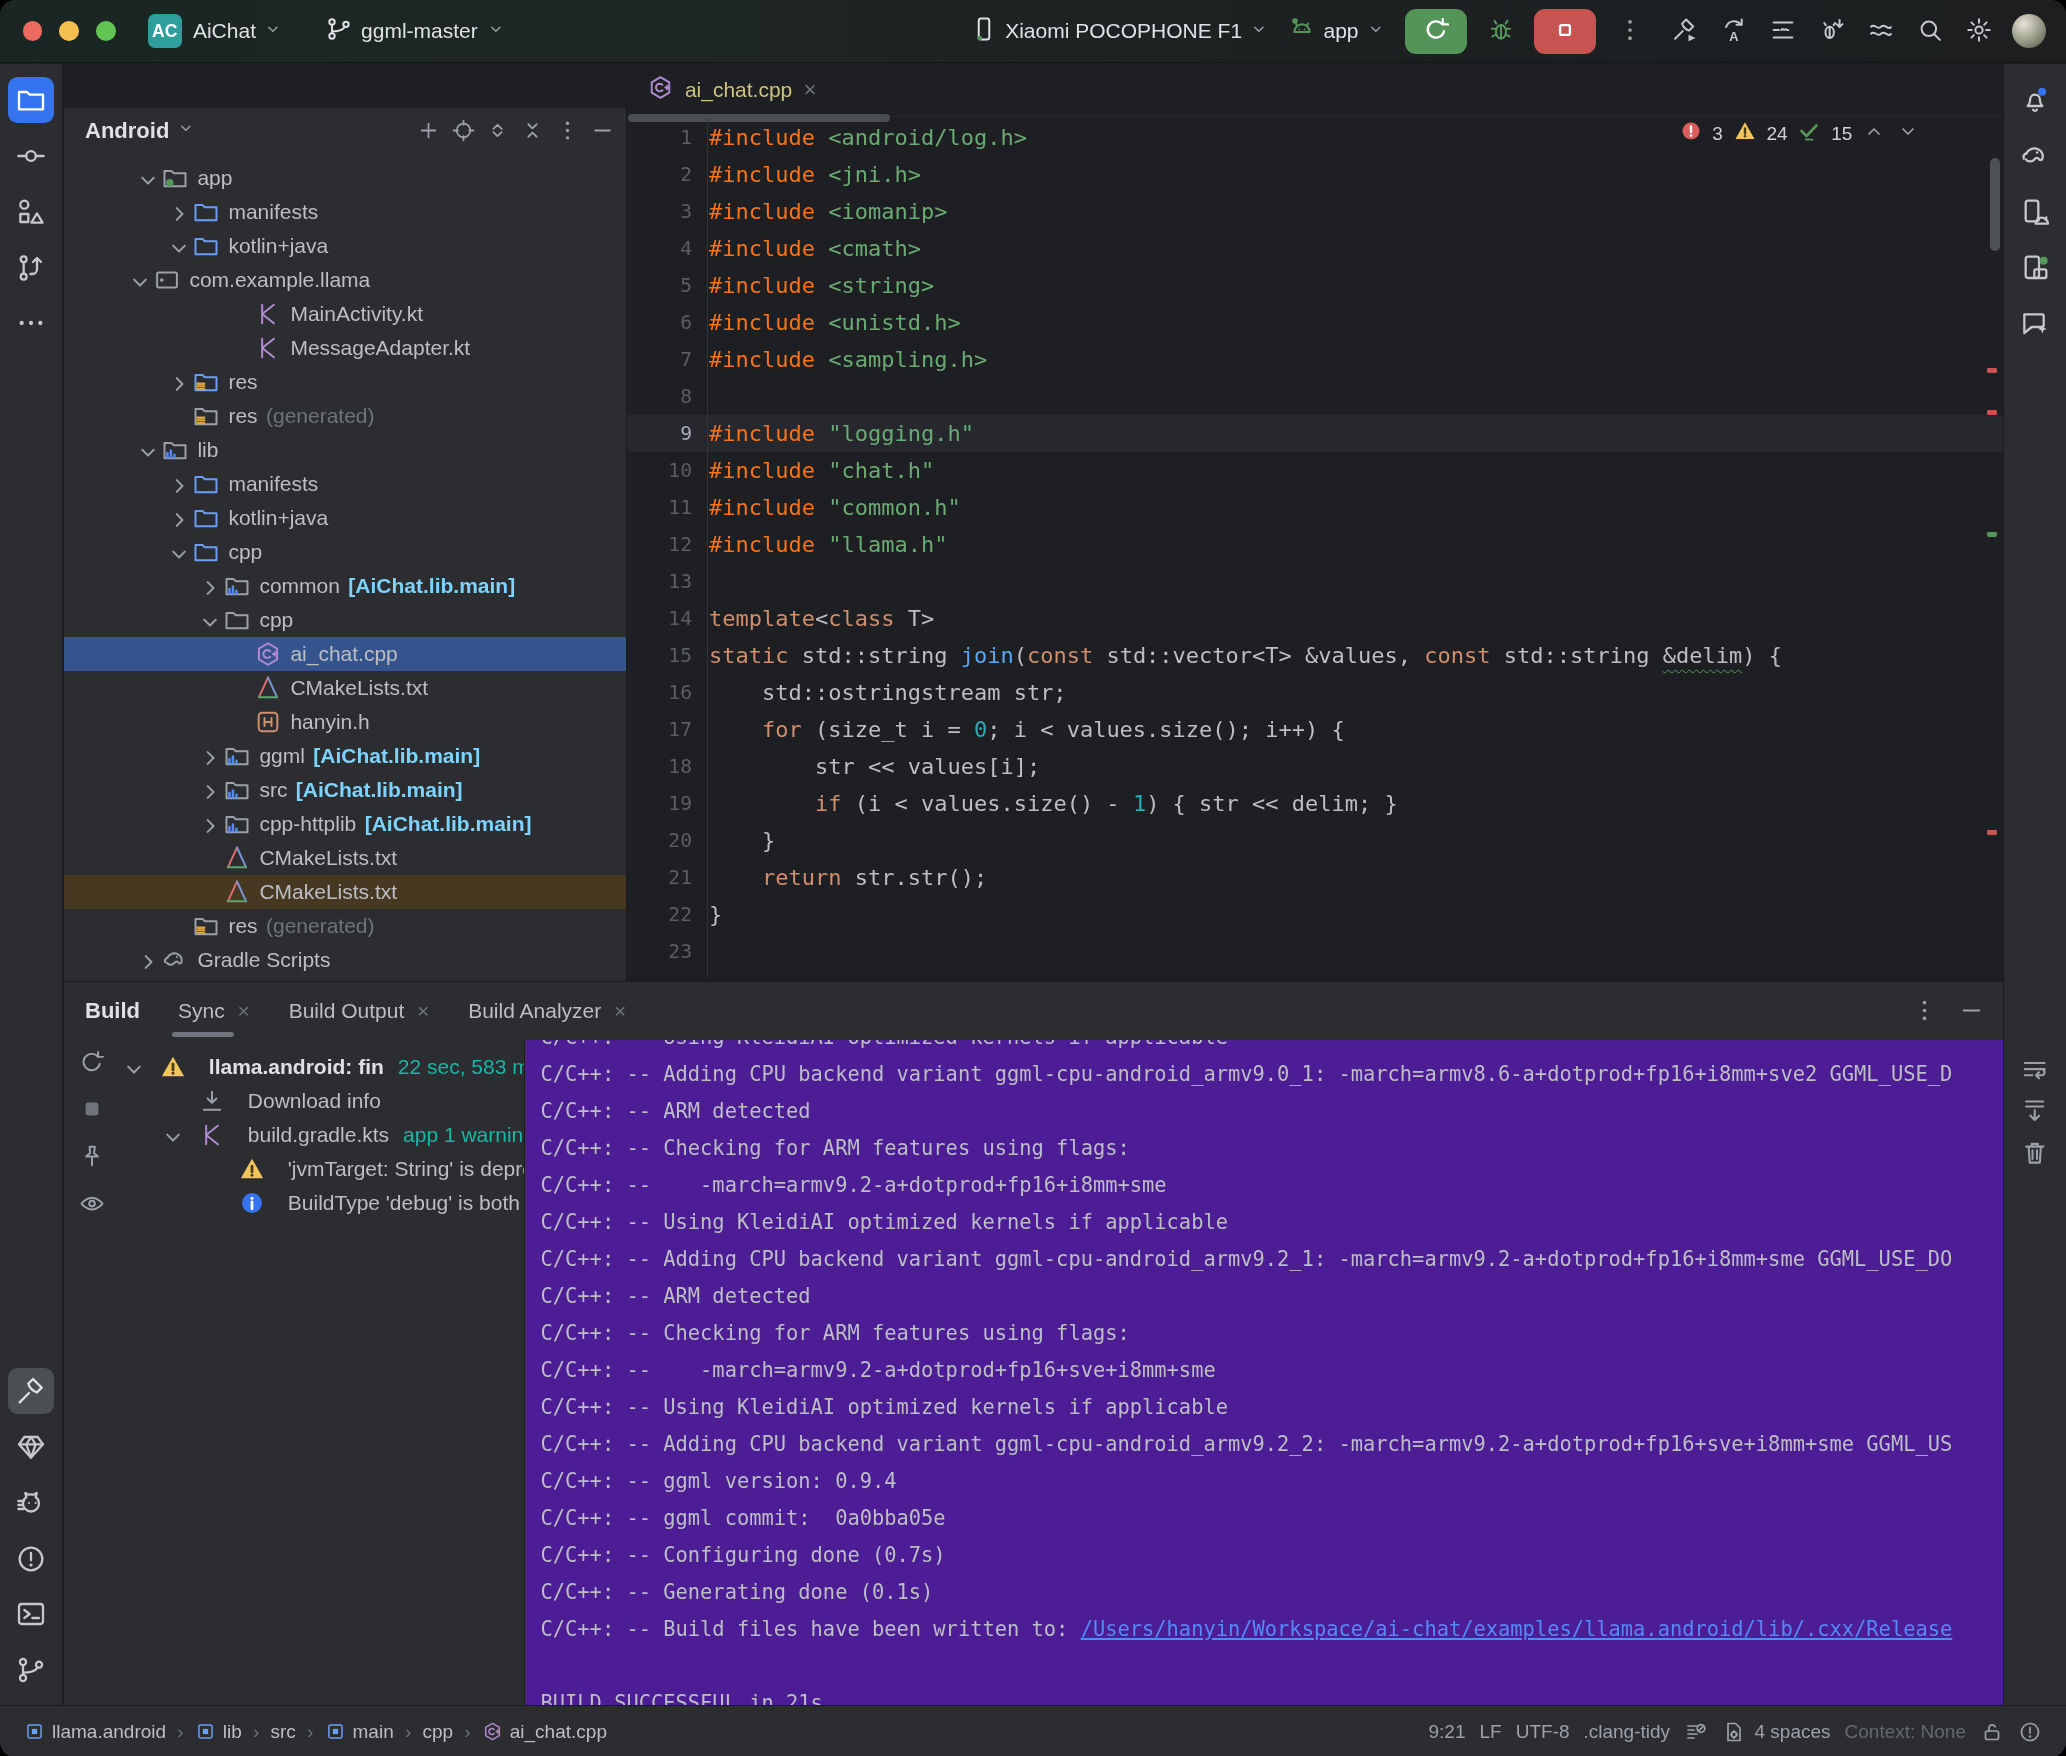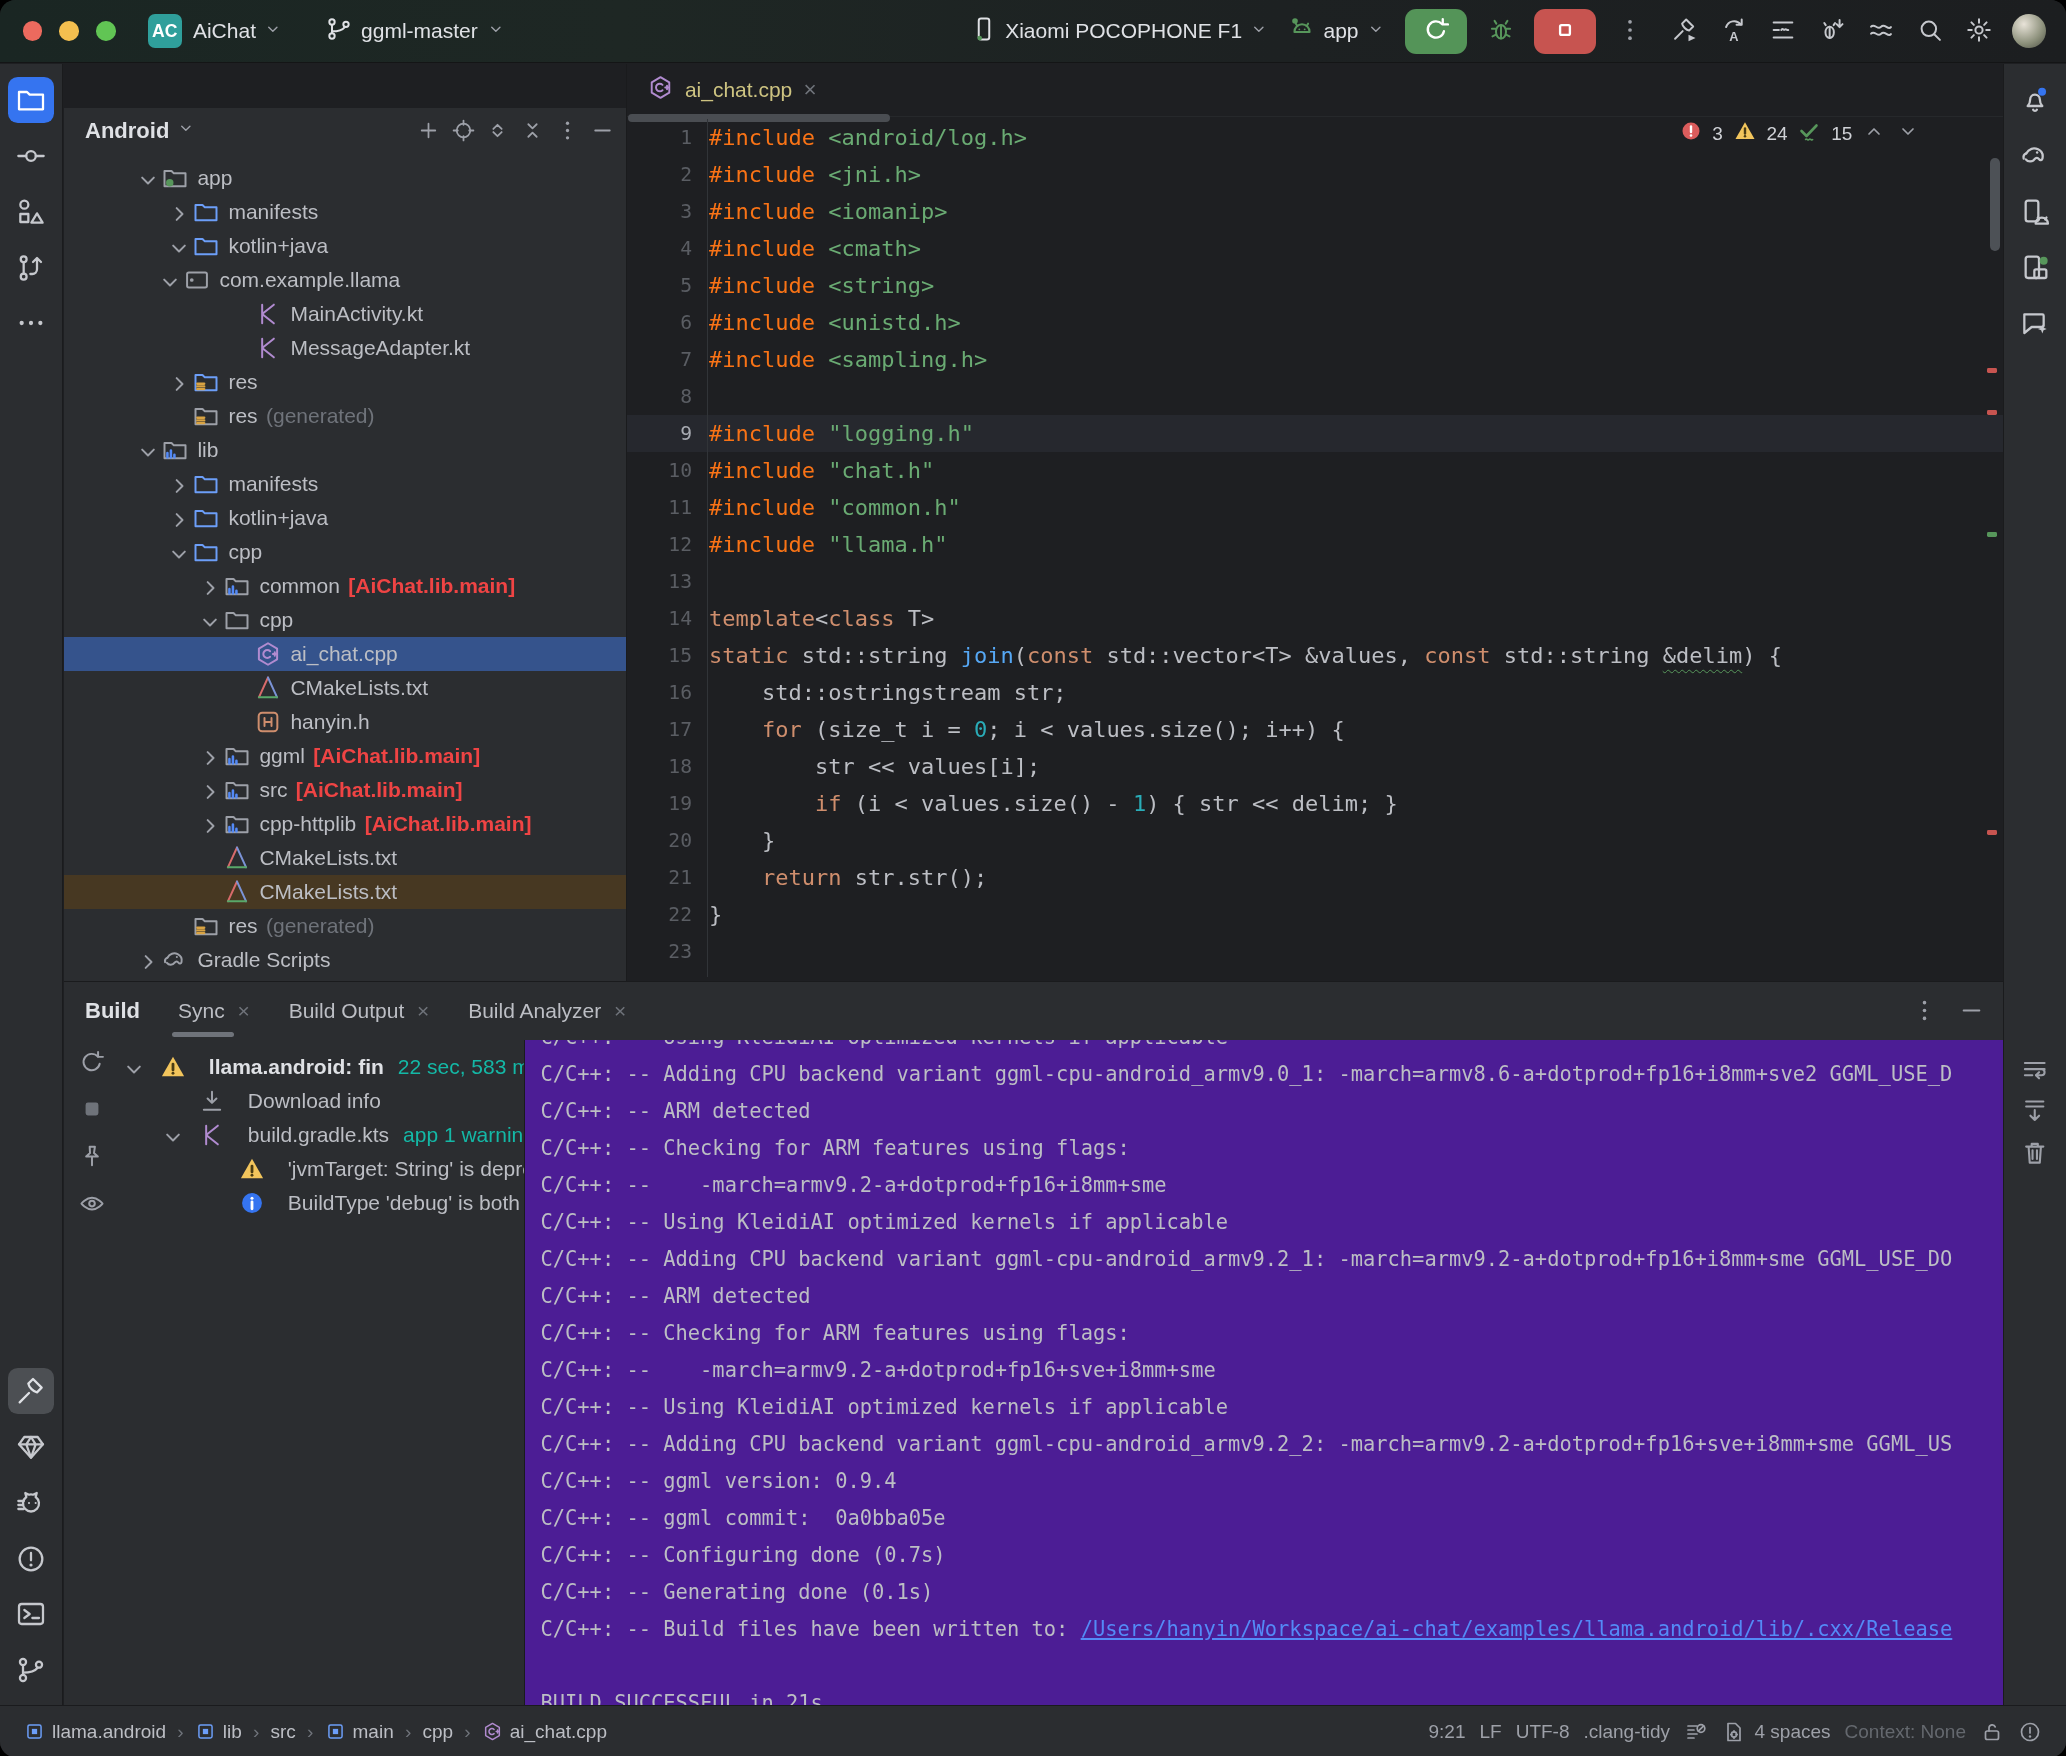--- a/index.html
+++ b/index.html
@@ -41,21 +41,21 @@
   .project{position:absolute;left:64px;top:64px;width:562px;height:917px;background:#2b2d30;box-sizing:border-box;overflow:hidden;margin-top:44px;}
   .pp-head{height:46px;display:flex;align-items:center;padding:0 11.2px 0 21px;}
   .pp-title{display:flex;align-items:center;gap:7px;font-size:22px;font-weight:700;color:#dfe1e5;}
   .pp-actions{margin-left:auto;display:flex;align-items:center;gap:9.8px;color:#9da0a8;}
   .pp-actions .icw{width:25px;height:25px;}
   .pp-tree{padding-top:7px;font-size:21px;}
   .trow{height:34px;display:flex;align-items:center;white-space:nowrap;}
   .trow .chev{width:27px;height:24px;color:#9da0a8;display:inline-flex;}
   .trow .icw{width:28px;height:28px;margin:0 8.4px 0 0;}
   .trow .lbl{color:#bcbec4;}
-  .trow .sfx{color:#ef4444;font-weight:700;margin-left:8.4px;}
+  .trow .sfx{color:#7dd3fc;font-weight:700;margin-left:8.4px;}
   .trow .note{color:#6f737a;margin-left:8.4px;}
   .sel-blue{background:#35538c;}
   .sel-amber{background:#473822;}
   .lbl-amber{color:#d5a66a;}
   
   .editor{position:absolute;left:626px;top:64px;width:1377px;height:917px;background:#1e1f22;border-left:0.7px solid #1a1b1d;box-sizing:border-box;}
   .ed-tabs{height:52px;border-bottom:0.7px solid #26282b;display:flex;align-items:stretch;}
   .ed-tab{display:flex;align-items:center;gap:11.2px;padding:0 19.7px;font-size:21px;color:#cdc381;}
   .ed-tab .icw{width:27px;height:27px;}
   .tab-x{color:#6f737a;font-size:22.5px;line-height:1;}
@@ -495,21 +495,21 @@
               </svg>
             </span>
           </span>
           <span class="icw col-blue">
             <svg viewBox="0 0 24 24">
               <path d="M3 6h6l2 2h10v11H3z"></path>
             </svg>
           </span>
           <span class="lbl">kotlin+java</span>
         </div>
-        <div class="trow" style="padding-left:92px">
+        <div class="trow" style="padding-left:62px">
           <span class="chev">
             <span class="icw ">
               <svg viewBox="0 0 24 24">
                 <path d="M7 10l5 5 5-5"></path>
               </svg>
             </span>
           </span>
           <span class="icw col-gray">
             <svg viewBox="0 0 24 24">
               <rect x="3.5" y="5.5" width="17" height="13" rx="1.5"></rect>

